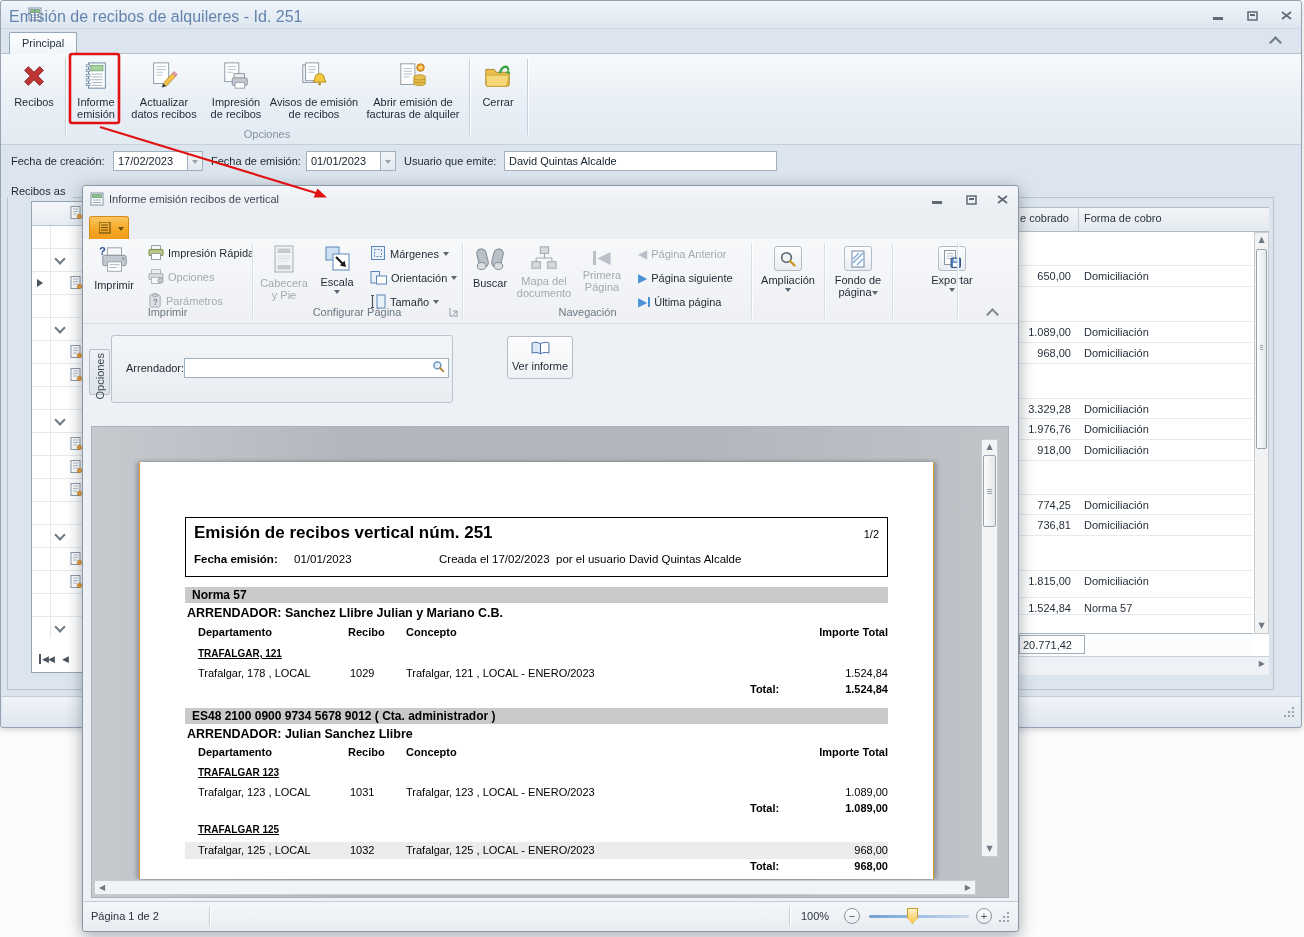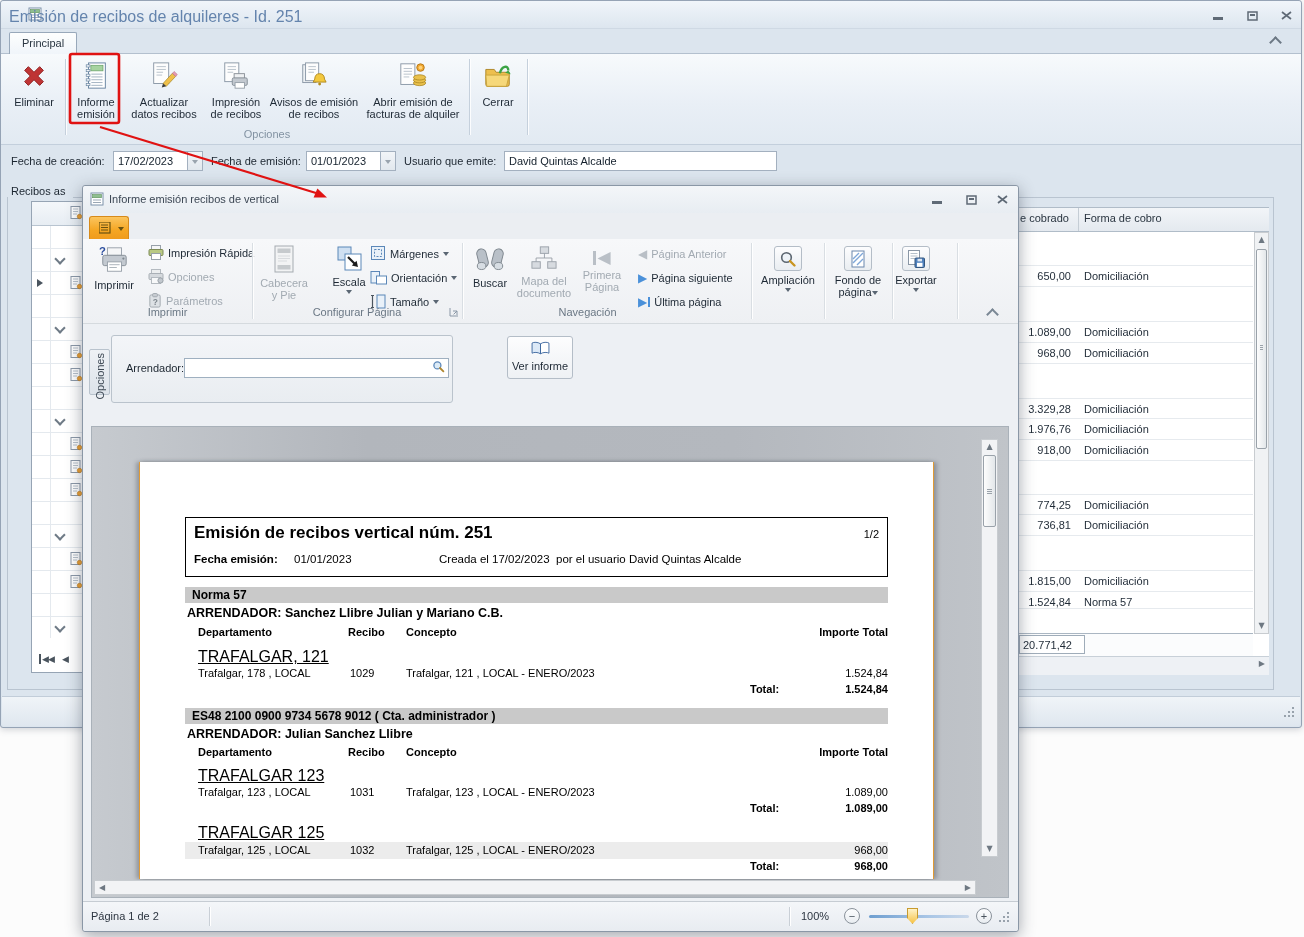--- a/index.html
+++ b/index.html
@@ -97,21 +97,21 @@
   .rpt{position:absolute;left:45px;top:0;width:703px;height:100%;color:#000}
   .rpt-box{position:absolute;left:0;top:55px;width:703px;height:60px;border:1px solid #000;box-sizing:border-box}
   .rpt-title{position:absolute;left:8px;top:5px;font-size:17px;font-weight:bold}
   .rpt-pageno{position:absolute;right:8px;top:10px;font-size:11px}
   .rpt-b{font-weight:bold}
   .rpt-line2{position:absolute;left:0;top:35px;width:100%;font-size:11.5px}
   .rpt-banner{position:absolute;left:0;width:703px;height:16px;background:#c9c9c9;font-weight:bold;font-size:12px;line-height:16px;padding-left:7px;box-sizing:border-box}
   .rpt-landlord{position:absolute;left:2px;font-weight:bold;font-size:12.5px}
   .rpt-cols{position:absolute;left:0;width:703px;font-weight:bold;font-size:11px}
   .rpt-cols .c1{position:absolute;left:13px}.rpt-cols .c2{position:absolute;left:163px}.rpt-cols .c3{position:absolute;left:221px}.rpt-cols .c4{position:absolute;right:0}
-  .rpt-grp{position:absolute;left:13px;font-weight:normal;font-size:16px;text-decoration:underline}
+  .rpt-grp{position:absolute;left:13px;font-weight:bold;font-size:10px;text-decoration:underline}
   .rpt-row{position:absolute;left:0;width:703px;font-size:11px;height:17px;line-height:17px}
   .rpt-row .c1{position:absolute;left:13px}.rpt-row .c2{position:absolute;left:165px}.rpt-row .c3{position:absolute;left:221px}.rpt-row .c4{position:absolute;right:0}
   .rpt-total{position:absolute;left:0;width:703px;font-weight:bold;font-size:11px}
   .rpt-total .tl{position:absolute;left:565px}.rpt-total .tv{position:absolute;right:0}
   .hl{background:#ececec}
   
   .dlg-status{position:absolute;left:0;right:0;bottom:0;height:29px;background:linear-gradient(#f4f6f9,#e8ecf1);border-top:1px solid #c6ccd3;border-radius:0 0 3px 3px}
   .ssep{position:absolute;top:5px;height:19px;width:1px;background:#c9cfd6;box-shadow:1px 0 0 #fff}
   .zbtn{position:absolute;top:6px;width:16px;height:16px;border:1px solid #8a929b;border-radius:50%;background:linear-gradient(#fcfdfe,#e9edf1);text-align:center;line-height:14px;color:#4a545e;box-sizing:border-box;font-size:11px}
   .ztrack{position:absolute;top:13px;height:3px;border-radius:2px;background:linear-gradient(90deg,#6f9fd0,#a9c6e6 60%,#c9d8ea)}
@@ -156,21 +156,21 @@
     <div class="tabstrip">
       <div class="tab">Principal</div>
       <span class="abs" style="left:1270px;top:8px"><i class="chevup"></i></span>
     </div>
 
     <div class="ribbon">
       <div class="rbtn" style="left:6px;width:54px">
         <span class="ic"><svg width="30" height="30" viewBox="0 0 32 32">
               <path d="M6 10 L10 6 L16 12 L22 6 L26 10 L20 16 L26 22 L22 26 L16 20 L10 26 L6 22 L12 16 Z" fill="#bf3434" stroke="#8e2020"></path>
             </svg></span>
-        <span>Eliminar</span>
+        <span>Recibos</span>
       </div>
       <i class="rsep" style="left:64px"></i>
       <div class="rbtn" style="left:70px;width:50px">
         <span class="ic"><svg width="28" height="30" viewBox="0 0 30 32">
               <rect x="7" y="2" width="18" height="27" fill="#fff" stroke="#64819f"></rect>
               <rect x="9.5" y="4.5" width="13" height="6" fill="#a6d3a0" stroke="#5f9b5f" stroke-width="0.7"></rect>
               <path d="M10 14h12M10 17h12M10 20h12M10 23h12M10 26h12" stroke="#9fb0bf" stroke-width="1"></path>
               <g fill="#eef2f6" stroke="#64819f" stroke-width="0.7">
                 <rect x="4.5" y="4" width="4" height="2.4"></rect>
                 <rect x="4.5" y="9" width="4" height="2.4"></rect>
@@ -411,21 +411,21 @@
         <div class="rt-spacer" style="height:33px"></div>
         <div class="rt-row ftop" style="height:21px;line-height:20px">
             <span class="a">774,25</span>
             <span class="m">Domiciliación</span>
           </div>
         <div class="rt-row" style="height:21px;line-height:20px">
             <span class="a">736,81</span>
             <span class="m">Domiciliación</span>
           </div>
         <div class="rt-spacer" style="height:34px"></div>
-        <div class="rt-row ftop" style="height:22px;line-height:21px">
+        <div class="rt-row ftop" style="height:28px;line-height:21px">
             <span class="a">1.815,00</span>
             <span class="m">Domiciliación</span>
           </div>
         <div class="rt-row" style="height:17px;line-height:20px">
             <span class="a">1.524,84</span>
             <span class="m">Norma 57</span>
           </div>
       </div>
       <div class="vsb" style="left:236px;top:24px;width:15px;height:402px">
         <span class="sb-arrow" style="top:1px">▲</span>
@@ -534,21 +534,21 @@
 
       <div class="dbig disabled" style="left:174px;width:54px">
         <span class="ic"><svg width="26" height="28" viewBox="0 0 26 28">
               <rect x="4" y="1" width="18" height="26" fill="#f2f3f4" stroke="#a5abb1"></rect>
               <rect x="6.5" y="3.5" width="13" height="4.5" fill="#c6cacd"></rect>
               <rect x="6.5" y="20" width="13" height="4.5" fill="#c6cacd"></rect>
               <path d="M7 11h12M7 13.5h12M7 16h9" stroke="#d8dbde"></path>
             </svg></span>
         <span>Cabecera y Pie</span>
       </div>
-      <div class="dbig" style="left:242px;width:48px">
+      <div class="dbig" style="left:230px;width:48px">
         <span class="ic"><svg width="27" height="27" viewBox="0 0 27 27">
               <rect x="2" y="2" width="13" height="13" fill="#cfe0f2" stroke="#5b87b8"></rect>
               <rect x="9" y="9" width="16" height="16" fill="#fff" stroke="#5b87b8"></rect>
               <path d="M12 12 L19.5 19.5" stroke="#1c1c1c" stroke-width="2.2"></path>
               <polygon points="22,22 15.8,20.6 20.6,15.8" fill="#1c1c1c"></polygon>
             </svg></span>
         <span>Escala</span>
         <i class="caret blk"></i>
       </div>
       <div class="dsmall" style="left:284px;top:5px">
@@ -633,21 +633,21 @@
       </div>
       <i class="dsep" style="left:741px"></i>
       <div class="dbig" style="left:747px;width:56px">
         <span class="boxbtn"><svg width="16" height="18" viewBox="0 0 16 18">
               <rect x="2" y="1" width="12" height="16" fill="#fff" stroke="#6b87ad"></rect>
               <path d="M3 13 L13 3 M3 9 L9 3 M7 15 L13 9" stroke="#7fa7d8" stroke-width="1.4"></path>
             </svg></span>
         <span>Fondo de página</span><i class="caret"></i>
       </div>
       <i class="dsep" style="left:809px"></i>
-      <div class="dbig" style="left:808px;width:50px">
+      <div class="dbig" style="left:844px;width:50px">
         <span class="boxbtn"><svg width="18" height="18" viewBox="0 0 18 18">
               <rect x="1.5" y="0.5" width="11" height="14" fill="#fff" stroke="#8a97a6"></rect>
               <path d="M3.5 3.5h7M3.5 6h7M3.5 8.5h5" stroke="#b6c0ca"></path>
               <rect x="8" y="8" width="9.5" height="9.5" rx="1" fill="#4f81bd" stroke="#34567e"></rect>
               <rect x="10" y="12.8" width="5.5" height="4" fill="#fff"></rect>
               <rect x="10.5" y="8.8" width="4.5" height="2.6" fill="#dce6f2"></rect>
             </svg></span>
         <span>Exportar</span>
         <i class="caret blk"></i>
       </div>

